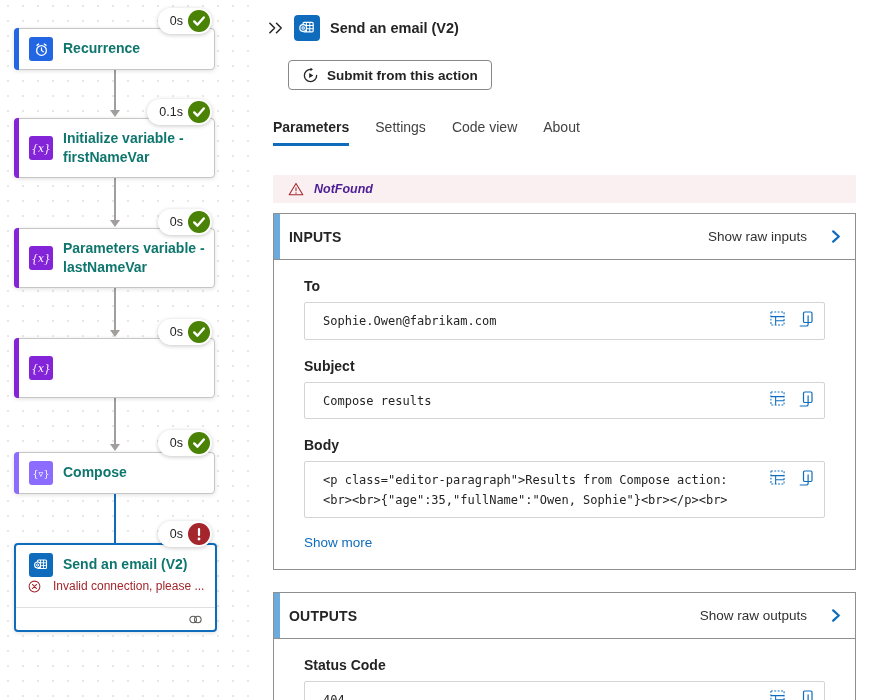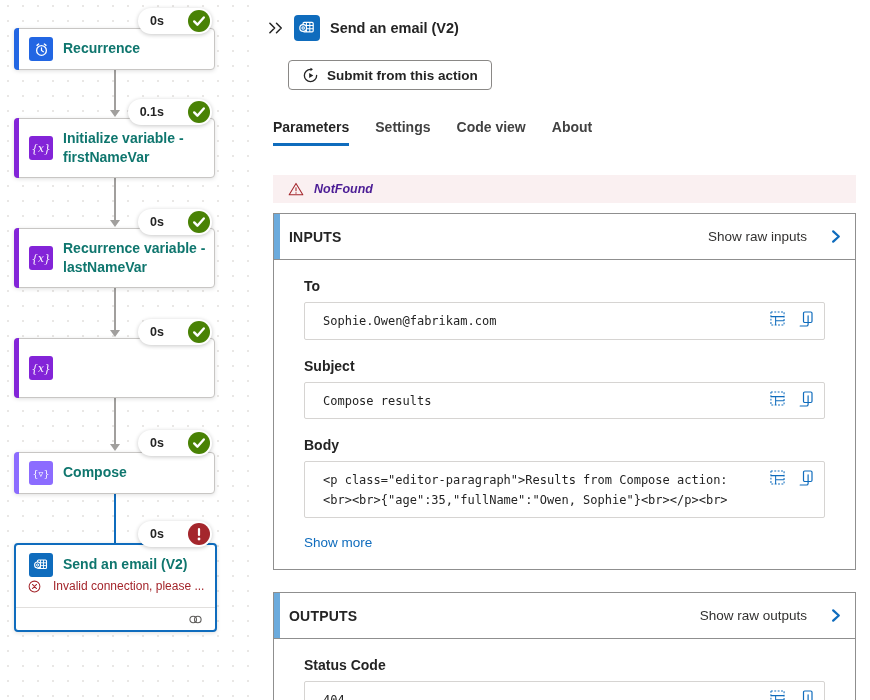--- a/index.html
+++ b/index.html
@@ -34,39 +34,39 @@
 
   .node.selected { top:543px; height:89px; width:203px; border:2px solid #0f6cbd; border-radius:4px;
     flex-direction:column; align-items:stretch; }
   .node.selected .row-main { display:flex; align-items:center; padding:8px 0 2px 0; }
   .node.selected .node-icon { margin-left:13px; }
   .row-error { display:flex; align-items:center; gap:12px; padding:0 8px 7px 12px;
     font-size:12px; color:#a4262c; white-space:nowrap; }
   .row-footer { border-top:1px solid #e1dfdd; height:23px; display:flex; align-items:center;
     justify-content:flex-end; padding-right:12px; margin-top:auto; }
 
-  .badge { position:absolute; right:46px; height:26px; display:flex; align-items:center; gap:24px;
+  .badge { position:absolute; right:46px; height:26px; display:flex; align-items:center; gap:5px;
     background:#fff; border-radius:14px; padding:2px 2px 2px 12px; box-shadow:0 1px 4px rgba(0,0,0,.22);
-    font-size:12.5px; font-weight:700; z-index:3; cursor:pointer; }
+    font-size:12.5px; font-weight:400; z-index:3; cursor:pointer; }
   .b1 { top:8px; } .b2 { top:99px; } .b3 { top:209px; } .b4 { top:319px; } .b5 { top:430px; } .b6 { top:521px; }
 
   
   .panel { position:relative; flex:1; height:700px; background:#fff; padding-left:1px; }
   .panel-header { display:flex; align-items:center; padding:15px 0 0 6px; }
   .collapse-btn { width:22px; height:22px; display:flex; align-items:center; justify-content:center; cursor:pointer; }
   .outlook-badge { width:26px; height:26px; border-radius:4px; background:#0f6cbd; margin-left:7px;
     display:flex; align-items:center; justify-content:center; }
   .panel-title { margin-left:10px; font-size:14.5px; font-weight:600; }
 
   .submit-btn { display:inline-flex; align-items:center; gap:8px; margin:19px 0 0 29px; height:30px;
     padding:0 13px; background:#fff; border:1px solid #8a8886; border-radius:4px; cursor:pointer;
     font-size:13.5px; font-weight:600; color:#242424; font-family:inherit; }
 
   .tabs { display:flex; gap:26px; margin:29px 0 0 14px; }
-  .tab { font-size:14px; color:#424242; padding-bottom:8px; border-bottom:3px solid transparent; cursor:pointer;font-weight:bold; }
+  .tab { font-size:14px; color:#424242; padding-bottom:8px; border-bottom:3px solid transparent; cursor:pointer; }
   .tab.active { color:#242424; font-weight:600; border-bottom-color:#0f6cbd; }
 
   .error-banner { display:flex; align-items:center; gap:10px; margin:29px 14px 0 14px; height:28px;
     padding-left:15px; background:#faf0f1; font-size:12.5px; font-weight:700; color:#4c1d95;font-style:italic; }
 
   .section-card { margin:0 14px; border:1px solid #8f8f8f; background:#fff; }
   .inputs-card { margin-top:10px; }
   .outputs-card { margin-top:22px; }
   .section-header { position:relative; display:flex; align-items:center; justify-content:space-between;
     height:46px; padding:0 14px 0 15px; border-bottom:1px solid #8f8f8f; }
@@ -168,21 +168,21 @@
           <span class="icon-glyph">{x}</span>
         </span>
       <span class="node-title">Initialize variable - firstNameVar</span>
     </div>
 
     <div class="node pos3">
       <span class="accent" style="background:#8324d8"></span>
       <span class="node-icon" style="background:#8324d8">
           <span class="icon-glyph">{x}</span>
         </span>
-      <span class="node-title">Recurrence variable - lastNameVar</span>
+      <span class="node-title">Parameters variable - lastNameVar</span>
     </div>
 
     <div class="node pos4">
       <span class="accent" style="background:#8324d8"></span>
       <span class="node-icon" style="background:#8324d8">
           <span class="icon-glyph">{x}</span>
         </span>
     </div>
 
     <div class="node pos5">

